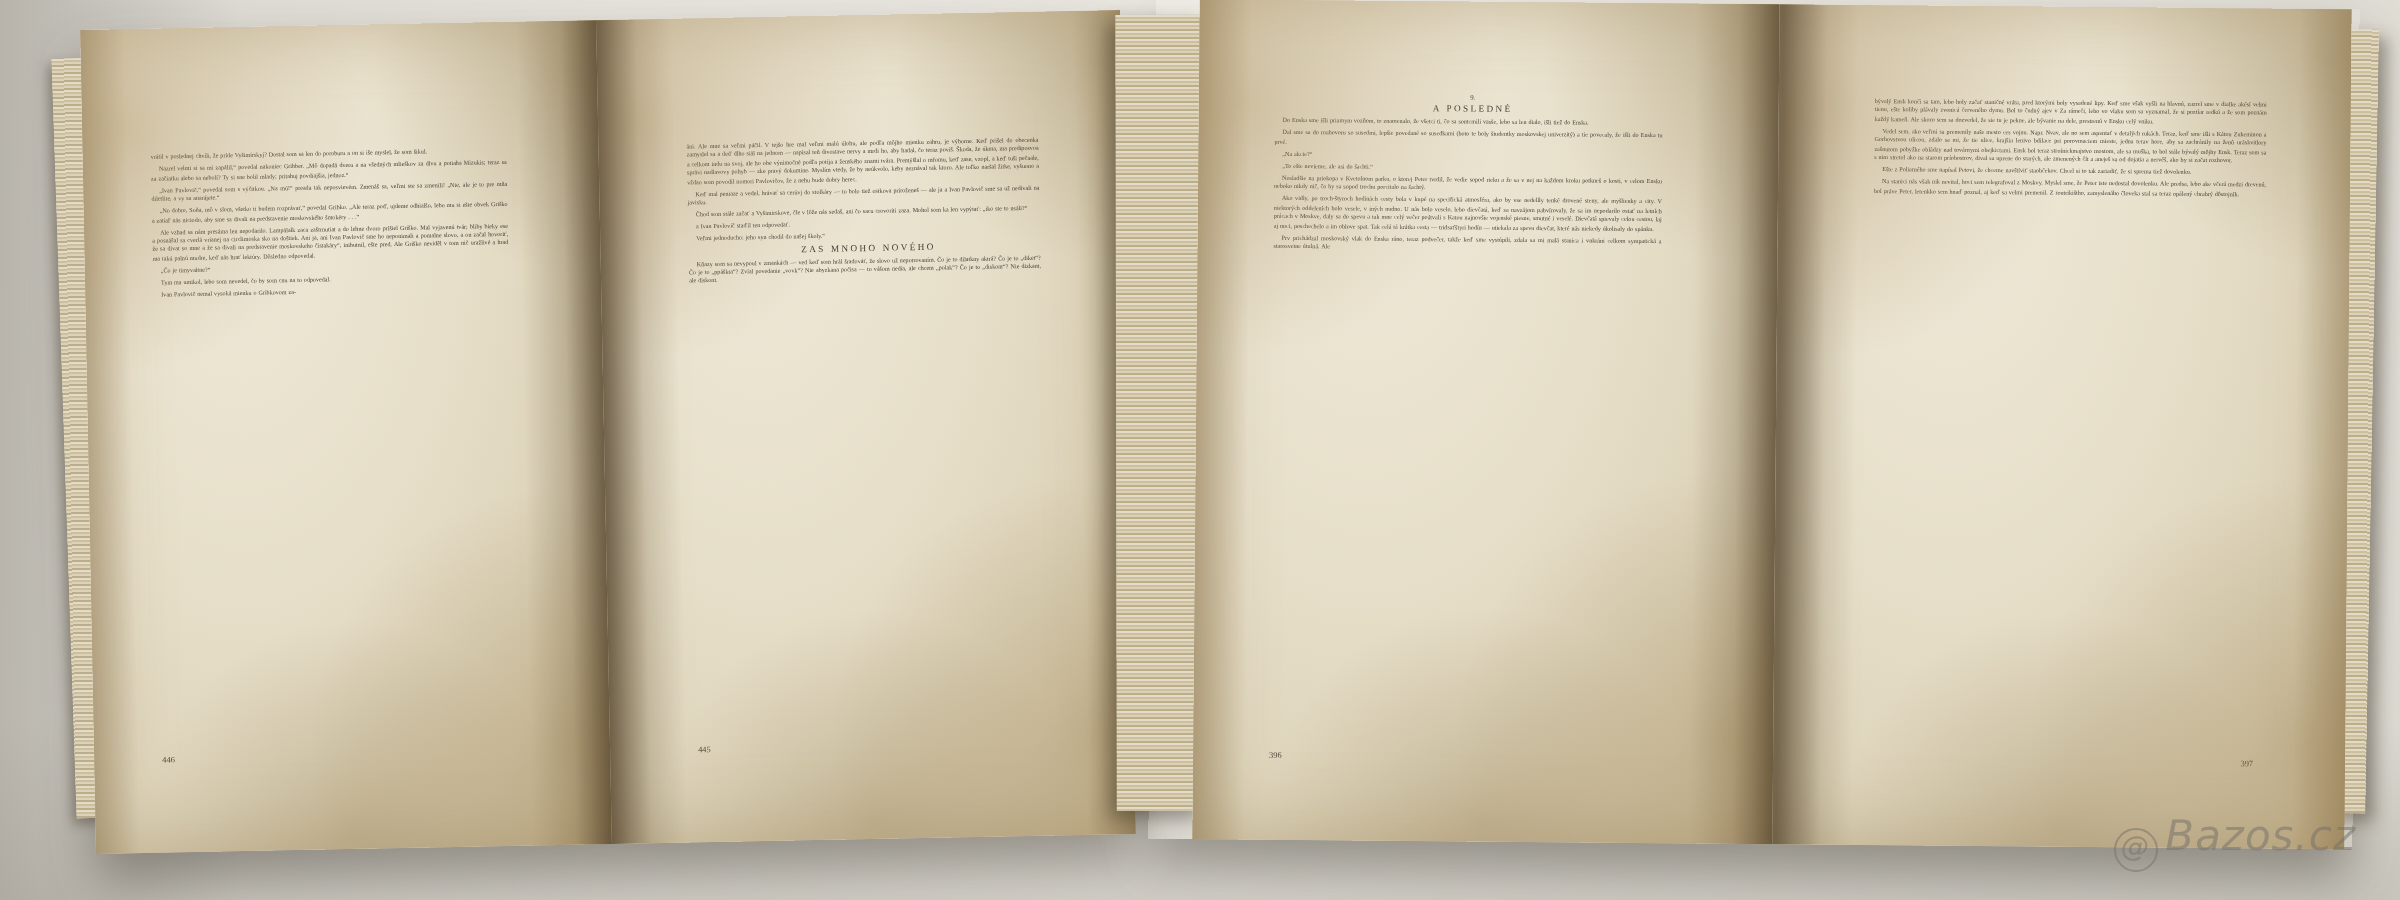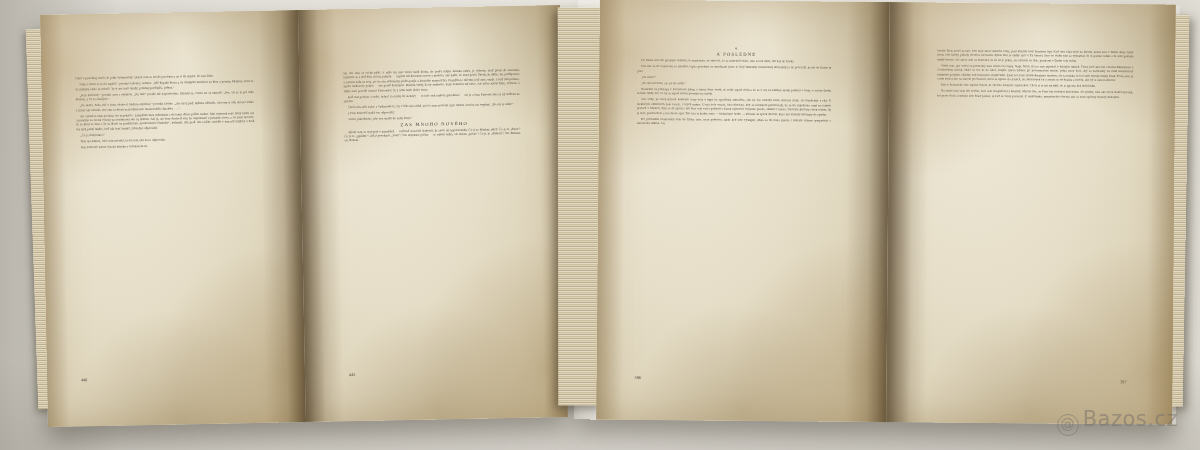--- a/index.html
+++ b/index.html
@@ -158,20 +158,21 @@
   
   #watermark {
     position: absolute;
     right: 22px;
     bottom: 14px;
     color: rgba(120,115,108,0.55);
     font-family: "DejaVu Sans", sans-serif;
     font-size: 21px;
     letter-spacing: 0.5px;
     user-select: none;
+    font-style: italic;
   }
   #watermark .at {
     display: inline-block;
     border: 1.6px solid rgba(120,115,108,0.55);
     border-radius: 50%;
     width: 20px; height: 20px;
     line-height: 19px;
     text-align: center;
     font-size: 14px;
     margin-right: 4px;

